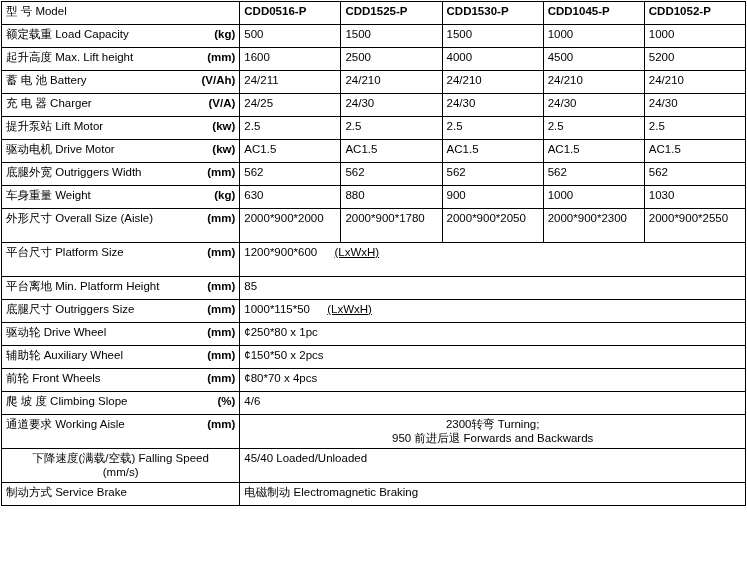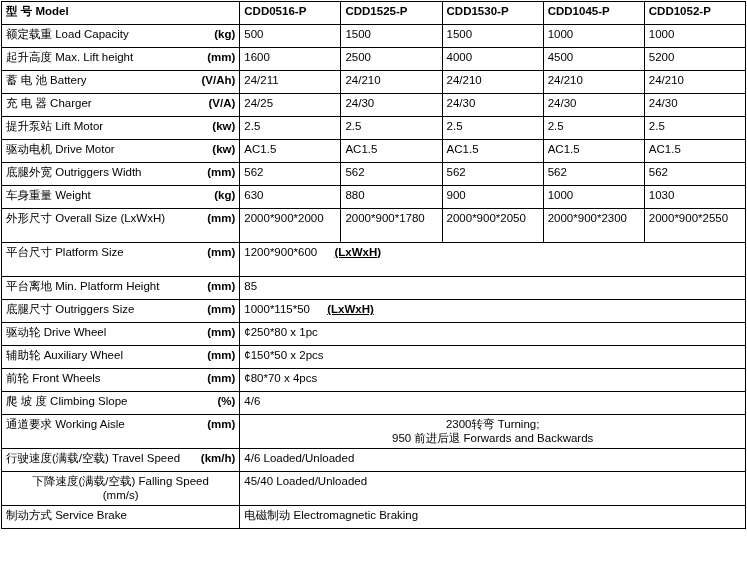--- a/index.html
+++ b/index.html
@@ -45,21 +45,21 @@
   }
   .label-unit {
     white-space: nowrap;
     padding-left: 6px;
     font-weight: bold;
   }
   .val {
     width: 101px;
   }
   .bold {
-    font-weight: bold;
+    font-weight: normal;
   }
   .u {
     text-decoration: underline;
   }
   .line2 {
     display: block;
     text-align: center;
   }
   .header-row td {
     font-weight: bold;
@@ -202,21 +202,21 @@
       <td class="val">630</td>
       <td class="val">880</td>
       <td class="val">900</td>
       <td class="val">1000</td>
       <td class="val">1030</td>
     </tr>
 
     <tr class="tall-2">
       <td class="label-cell">
         <div class="label-inner">
-          <span class="label-text">外形尺寸 Overall Size (LxWxH)</span>
+          <span class="label-text">外形尺寸 Overall Size (Aisle)</span>
           <span class="label-unit">(mm)</span>
         </div>
       </td>
       <td class="val">2000*900*2000</td>
       <td class="val">2000*900*1780</td>
       <td class="val">2000*900*2050</td>
       <td class="val">2000*900*2300</td>
       <td class="val">2000*900*2550</td>
     </tr>
 
@@ -312,31 +312,20 @@
           <span class="label-text">通道要求 Working Aisle</span>
           <span class="label-unit">(mm)</span>
         </div>
       </td>
       <td colspan="5">
         <span class="line2">2300转弯 Turning;</span>
         <span class="line2">950 前进后退 Forwards and Backwards</span>
       </td>
     </tr>
 
-    <tr>
-      <td class="label-cell">
-        <div class="label-inner">
-          <span class="label-text">行驶速度(满载/空载) Travel Speed</span>
-          <span class="label-unit">(km/h)</span>
-        </div>
-      </td>
-      <td colspan="5">
-        <span>4/6 Loaded/Unloaded</span>
-      </td>
-    </tr>
 
 
     <tr class="tall-2">
       <td class="label-cell">
         <div>
           <span class="line2 label-text">下降速度(满载/空载) Falling Speed</span>
           <span class="line2 label-text">(mm/s)</span>
         </div>
       </td>
       <td colspan="5">

